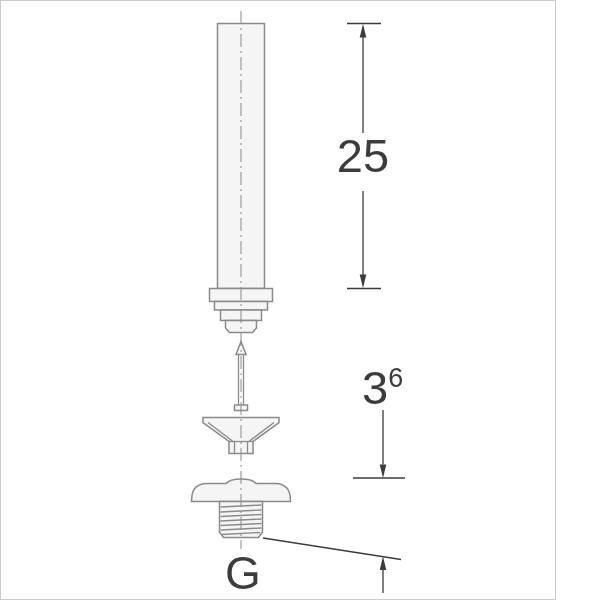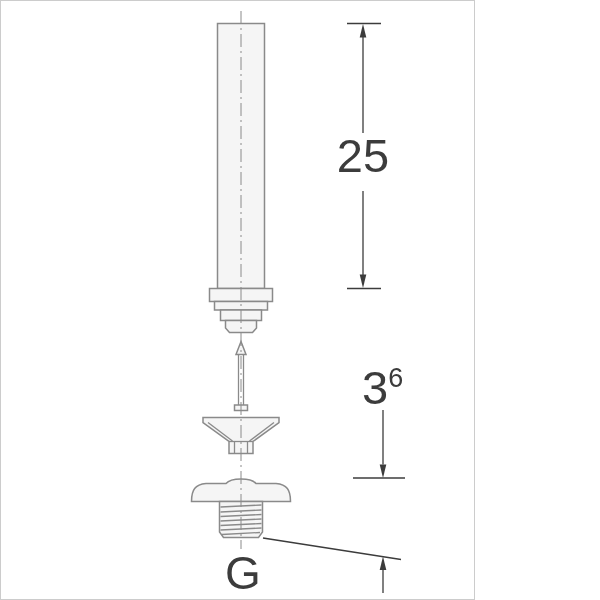--- a/index.html
+++ b/index.html
@@ -1,18 +1,18 @@
 <!DOCTYPE html>
 <html style="--background: #ffffff; --border: #cccccc; --part-line: #8a8a8a; --fill: #f5f5f5; --dim-line: #3c3c3c; --text: #3c3c3c;"><head>
 <meta charset="utf-8">
 <style>
   html,body{margin:0;padding:0;background:#ffffff;}
   .canvas{
     position:relative;
-    width:475px;height:600px;
+    width:556px;height:600px;
     box-sizing:border-box;
     background:var(--background,#ffffff);
     border:1px solid var(--border,#cccccc);
     font-family:"Liberation Sans", sans-serif;
   }
   svg{display:block;}
   .part{fill:var(--fill,#f5f5f5);stroke:var(--part-line,#8a8a8a);stroke-width:1.5;}
   .pline{fill:none;stroke:var(--part-line,#8a8a8a);stroke-width:1.3;}
   .dim{fill:none;stroke:var(--dim-line,#3c3c3c);stroke-width:1.3;}
   .dimfill{fill:var(--dim-line,#3c3c3c);stroke:none;}

